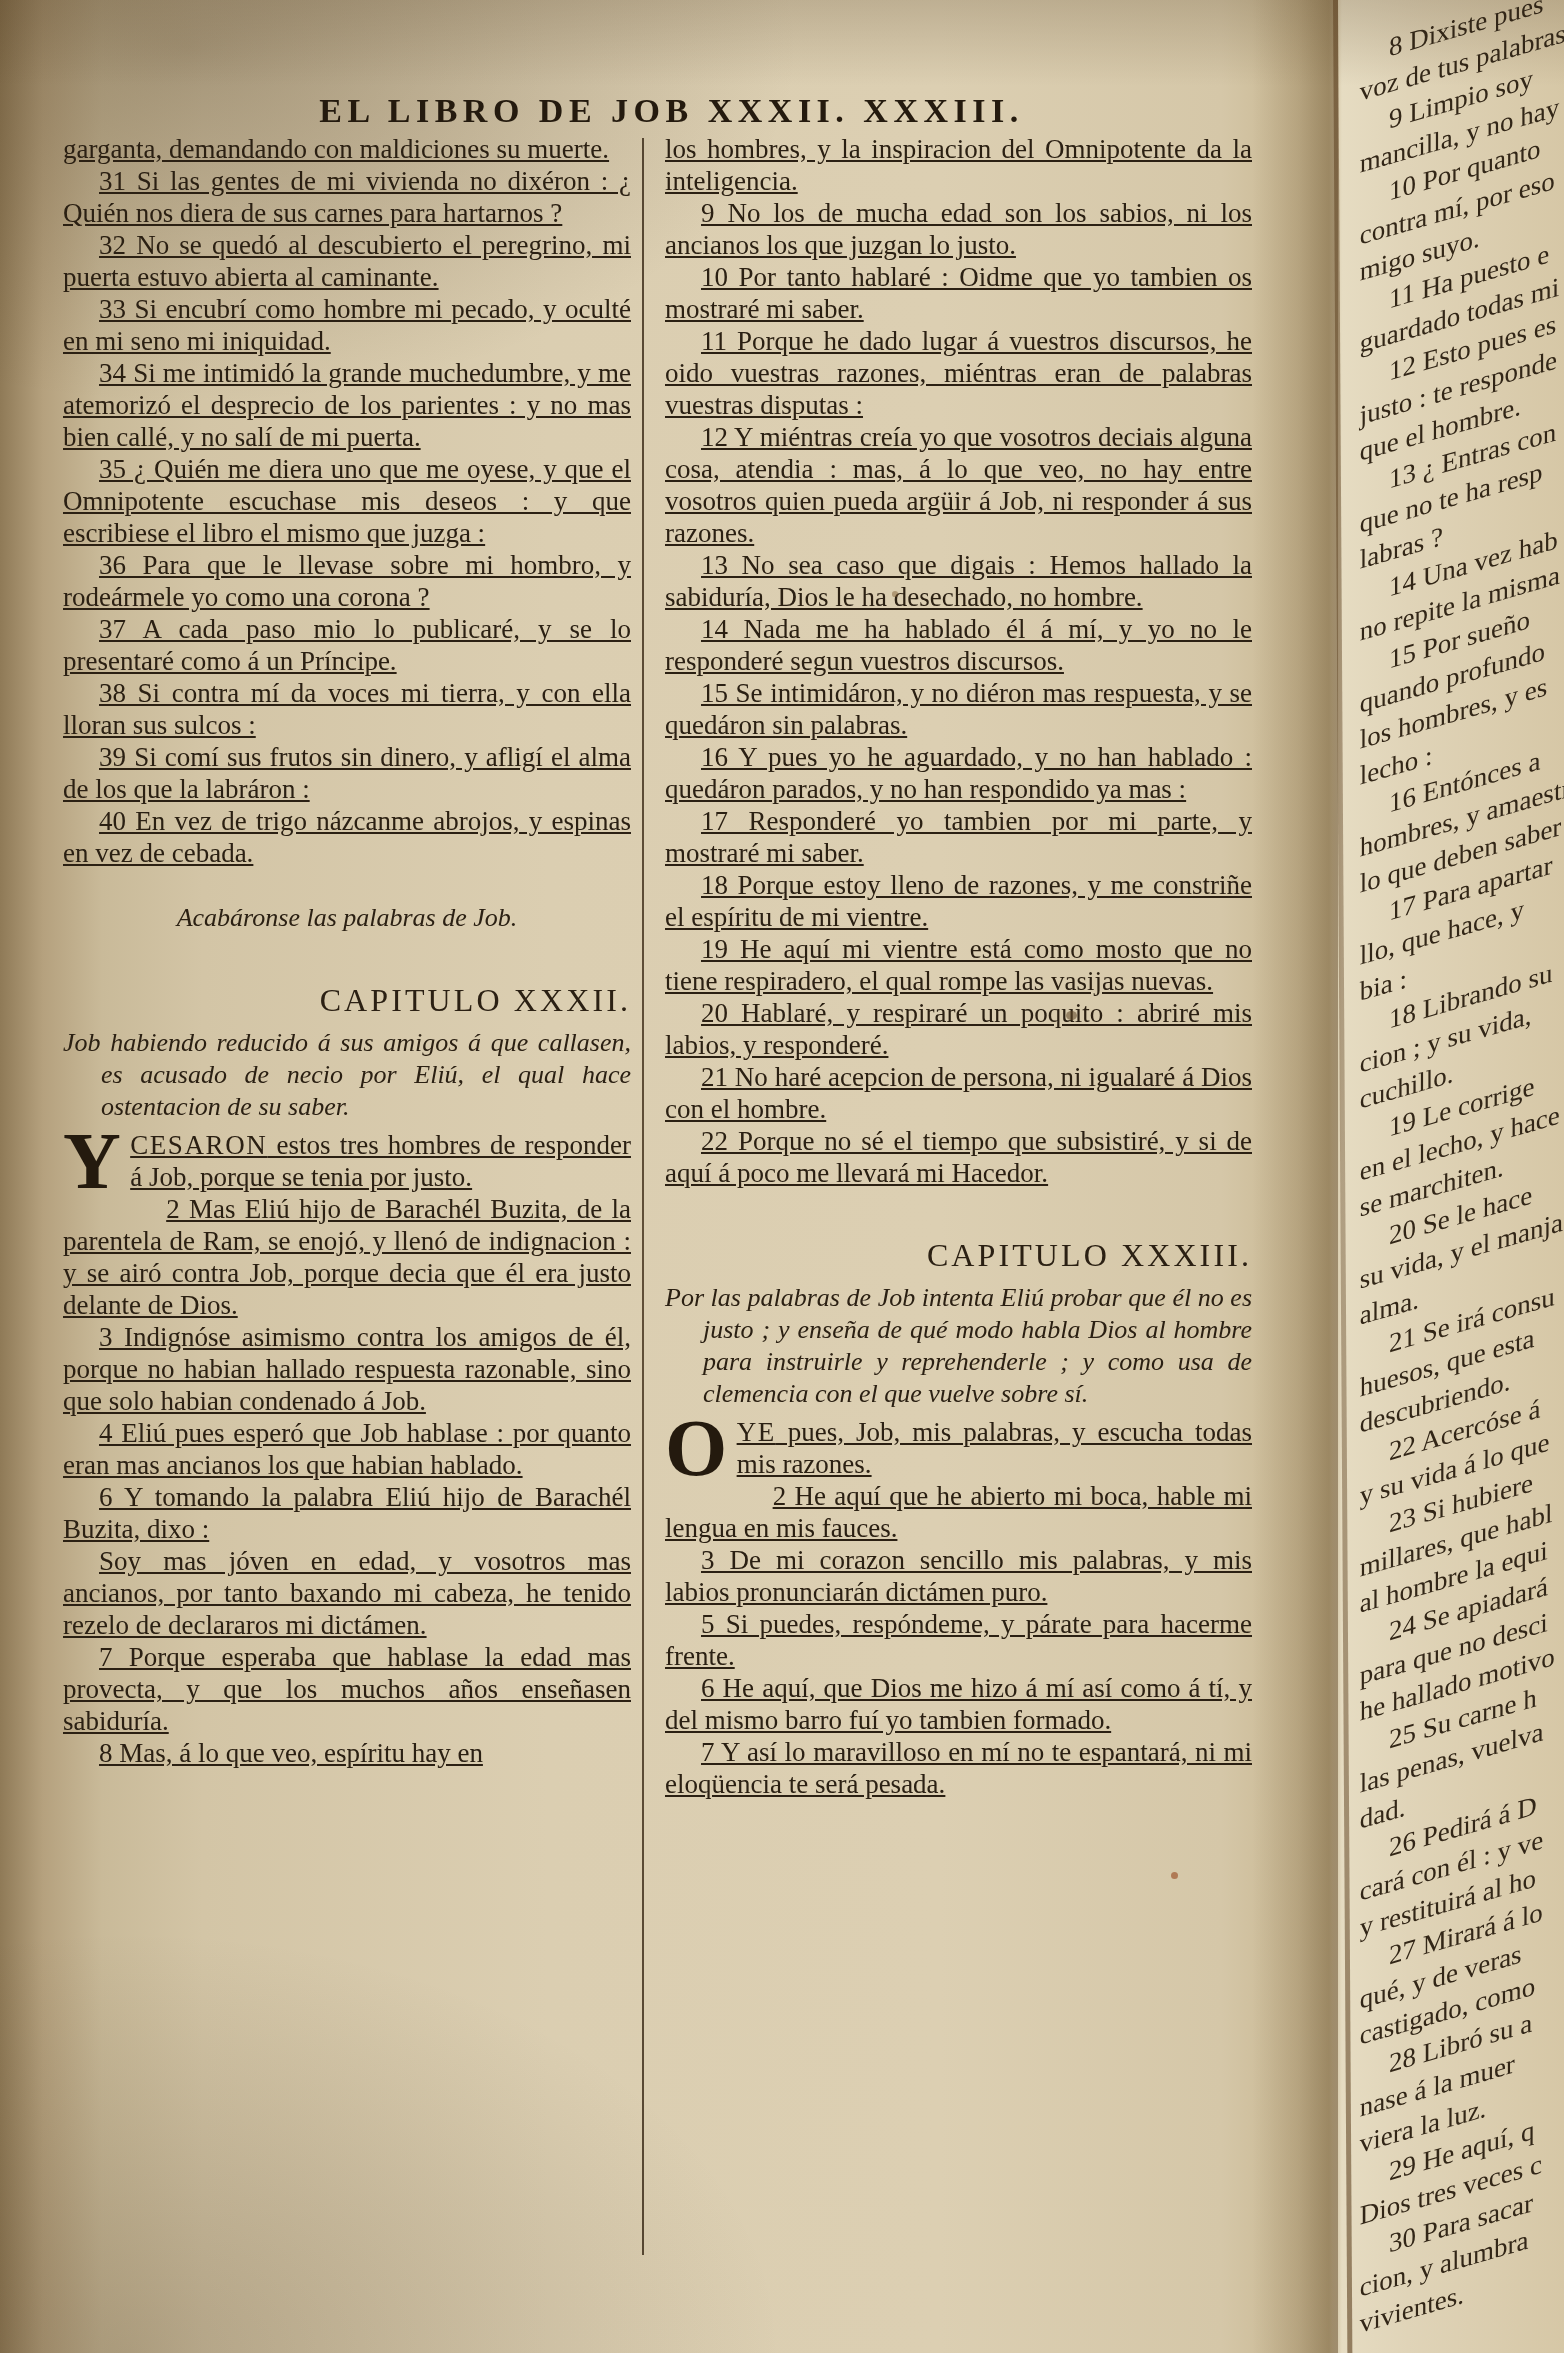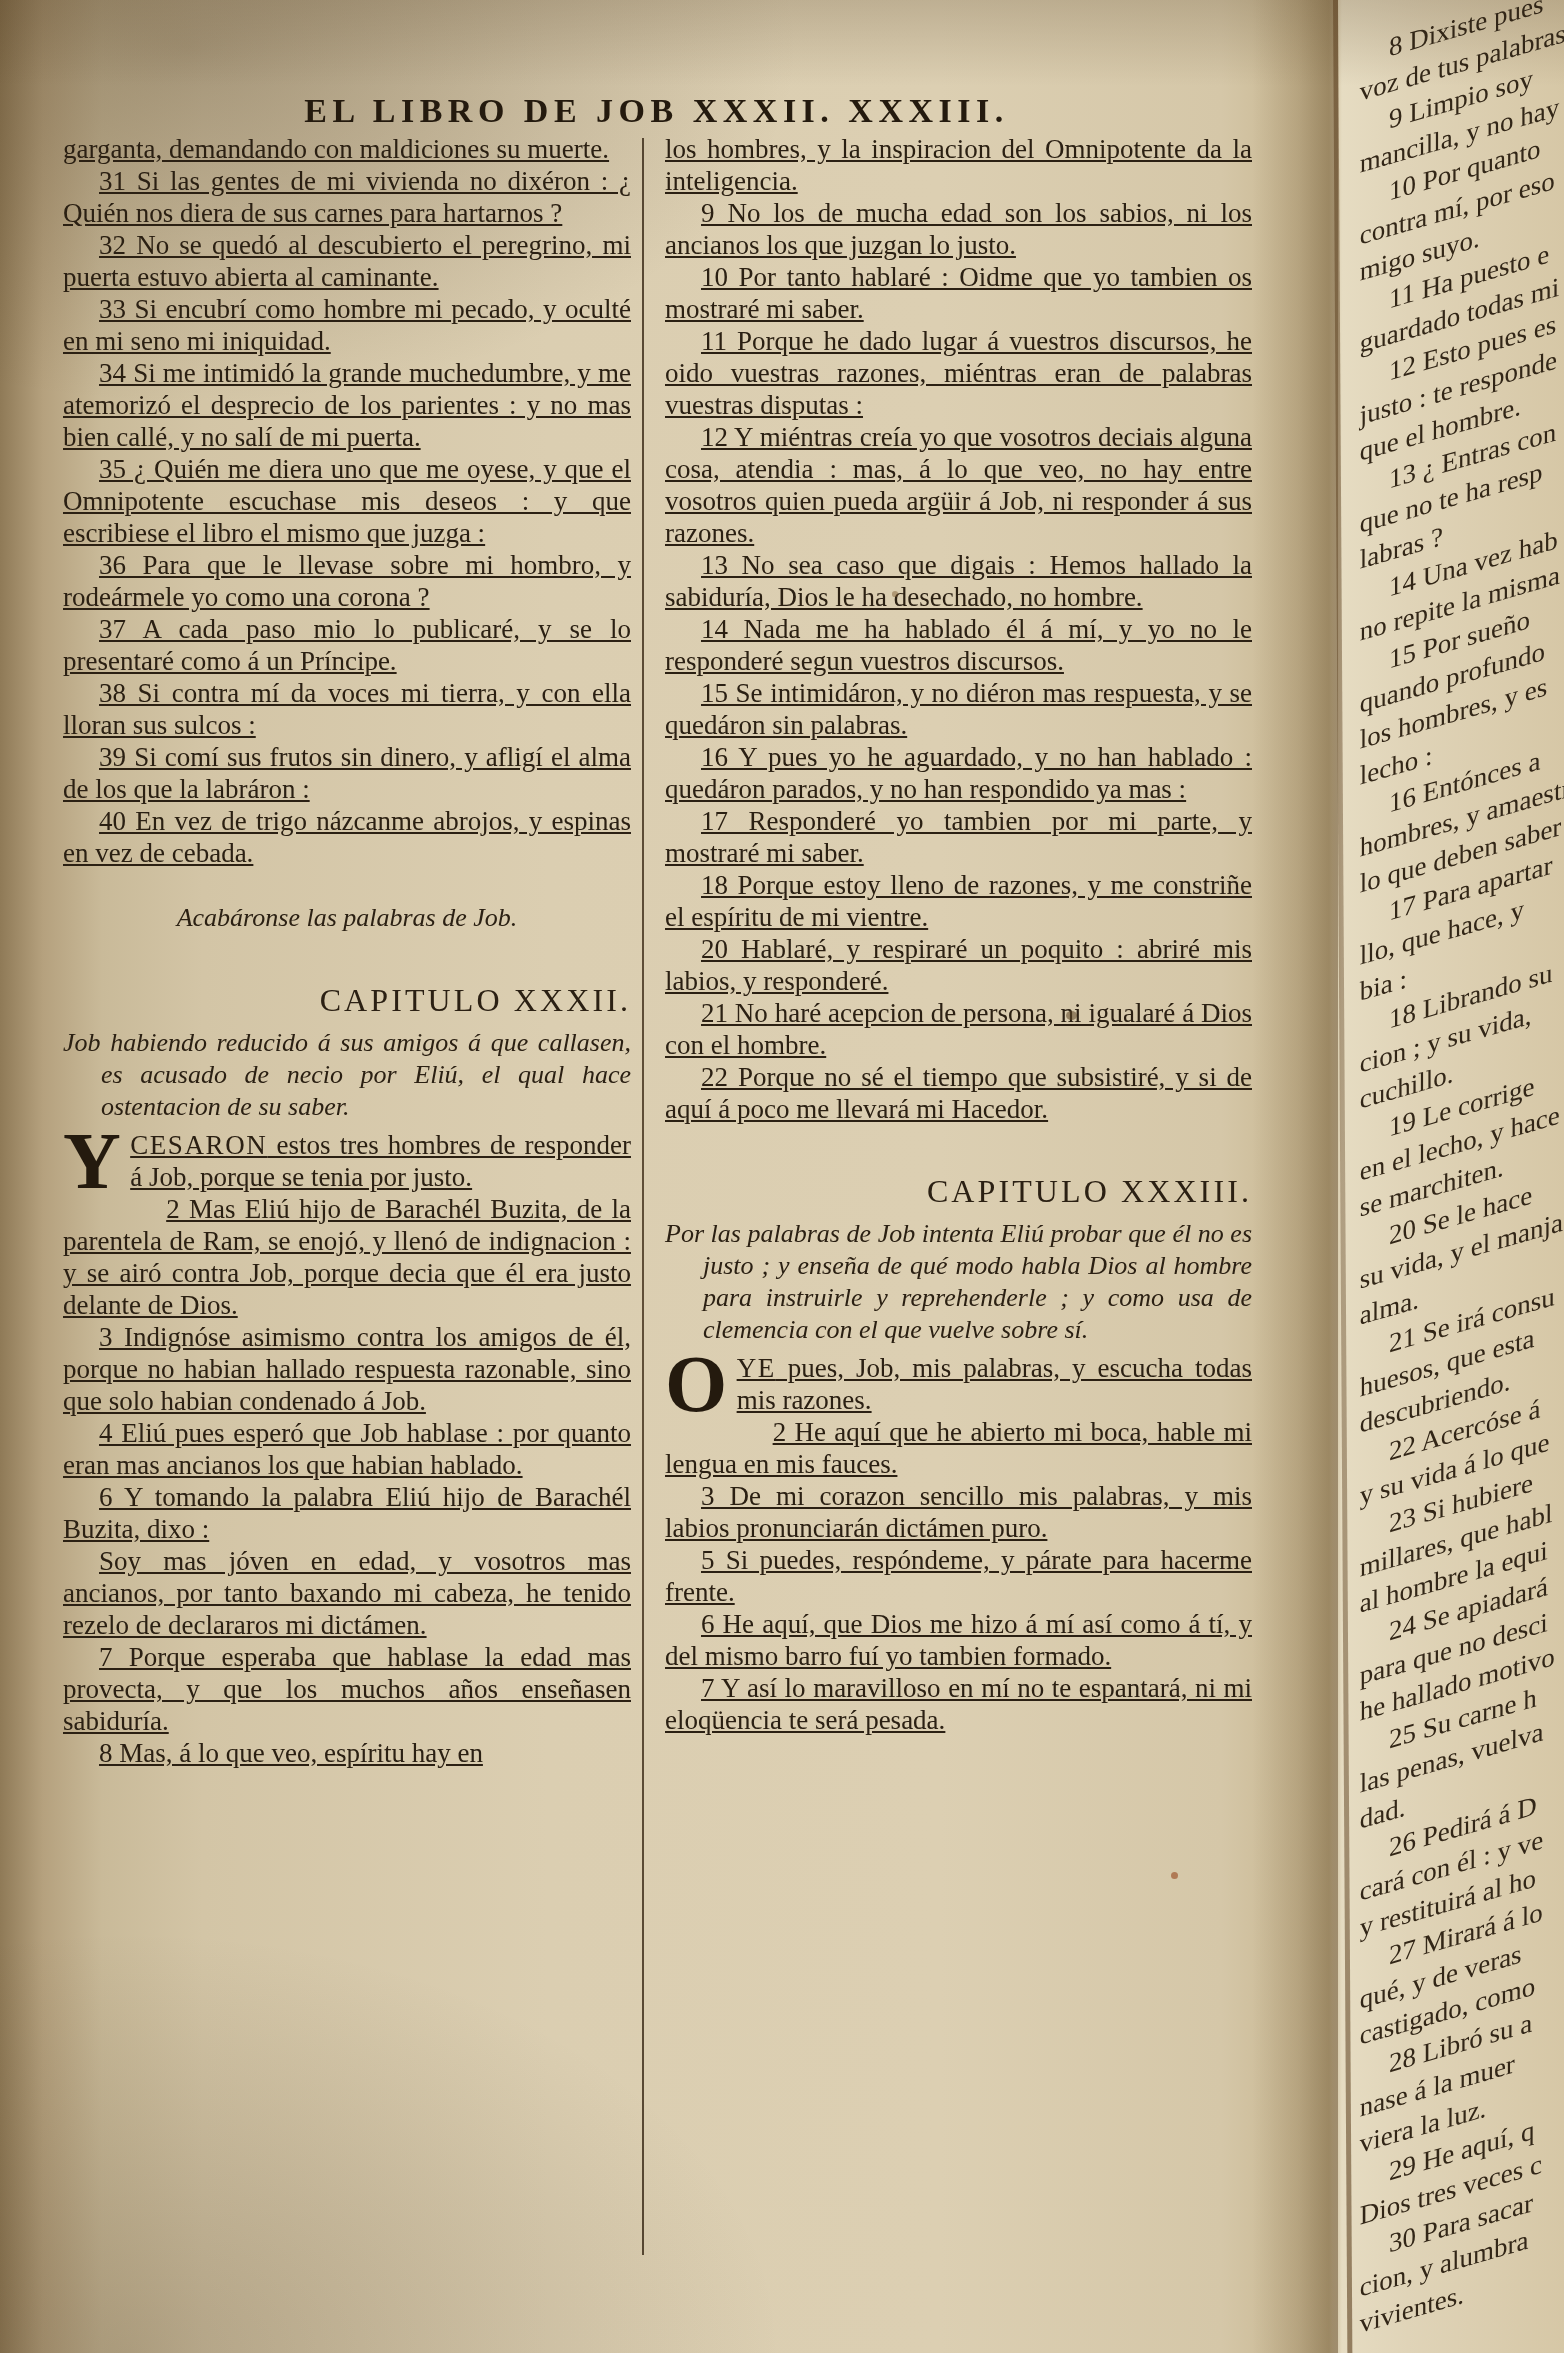--- a/index.html
+++ b/index.html
@@ -25,21 +25,21 @@
   .next-page-inner{
     position:absolute;left:0;top:0;width:548px;
     padding:44px 0 0 17px;
     transform:skewY(-16deg);transform-origin:0 0;
     font-size:27px;line-height:36px;white-space:nowrap;color:#322617;
   }
   .frag{padding-left:4.7px;}
   .frag-indent{padding-left:34px;}
 
   .book-title{
-    position:absolute;top:69px;left:62px;width:1189px;
+    position:absolute;top:69px;left:77px;width:1189px;
     text-align:center;font-size:34px;font-weight:bold;letter-spacing:5.5px;
     color:#241a0e;
   }
   .column-rule{position:absolute;left:642px;top:138px;width:2.3px;height:2117px;
     background:linear-gradient(#3f2f1c,#4a3822 55%,#3f2f1c);opacity:.85;}
 
   .col{position:absolute;top:133px;font-size:27px;line-height:32px;text-align:justify;}
   .col-left{left:63px;width:568px;}
   .col-right{left:665px;width:587px;}
 
@@ -99,20 +99,21 @@
       <p class="verse">9 No los de mucha edad son los sabios, ni los ancianos los que juzgan lo justo.</p>
       <p class="verse">10 Por tanto hablaré : Oidme que yo tambien os mostraré mi saber.</p>
       <p class="verse">11 Porque he dado lugar á vuestros discursos, he oido vuestras razones, miéntras eran de palabras vuestras disputas :</p>
       <p class="verse">12 Y miéntras creía yo que vosotros deciais alguna cosa, atendia : mas, á lo que veo, no hay entre vosotros quien pueda argüir á Job, ni responder á sus razones.</p>
       <p class="verse">13 No sea caso que digais : Hemos hallado la sabiduría, Dios le ha desechado, no hombre.</p>
       <p class="verse">14 Nada me ha hablado él á mí, y yo no le responderé segun vuestros discursos.</p>
       <p class="verse">15 Se intimidáron, y no diéron mas respuesta, y se quedáron sin palabras.</p>
       <p class="verse">16 Y pues yo he aguardado, y no han hablado : quedáron parados, y no han respondido ya mas :</p>
       <p class="verse">17 Responderé yo tambien por mi parte, y mostraré mi saber.</p>
       <p class="verse">18 Porque estoy lleno de razones, y me constriñe el espíritu de mi vientre.</p>
+      <p class="verse">19 He aquí mi vientre está como mosto que no tiene respiradero, el qual rompe las vasijas nuevas.</p>
       <p class="verse">20 Hablaré, y respiraré un poquito : abriré mis labios, y responderé.</p>
       <p class="verse">21 No haré acepcion de persona, ni igualaré á Dios con el hombre.</p>
       <p class="verse">22 Porque no sé el tiempo que subsistiré, y si de aquí á poco me llevará mi Hacedor.</p>
       <h2 class="chapter-heading">CAPITULO XXXIII.</h2>
       <p class="summary">Por las palabras de Job intenta Eliú probar que él no es justo ; y enseña de qué modo habla Dios al hombre para instruirle y reprehenderle ; y como usa de clemencia con el que vuelve sobre sí.</p>
       <p class="verse dropcap-para"><span class="dropcap">O</span><span class="lead-word">YE</span> pues, Job, mis palabras, y escucha todas mis razones.</p>
       <p class="verse">2 He aquí que he abierto mi boca, hable mi lengua en mis fauces.</p>
       <p class="verse">3 De mi corazon sencillo mis palabras, y mis labios pronunciarán dictámen puro.</p>
       <p class="verse">5 Si puedes, respóndeme, y párate para hacerme frente.</p>
       <p class="verse">6 He aquí, que Dios me hizo á mí así como á tí, y del mismo barro fuí yo tambien formado.</p>

